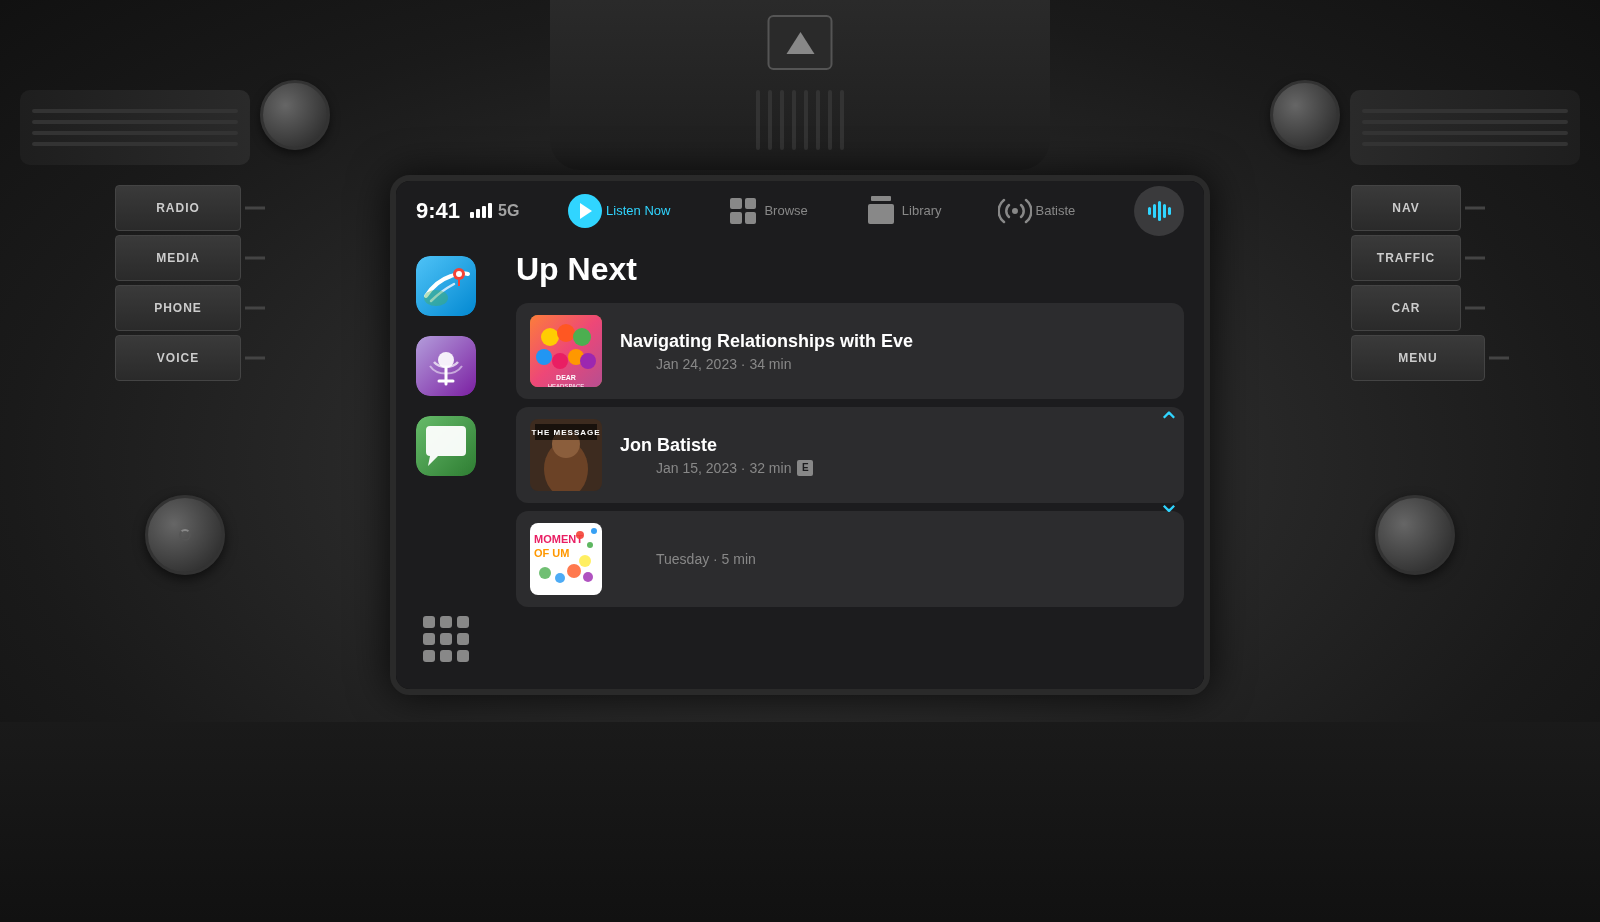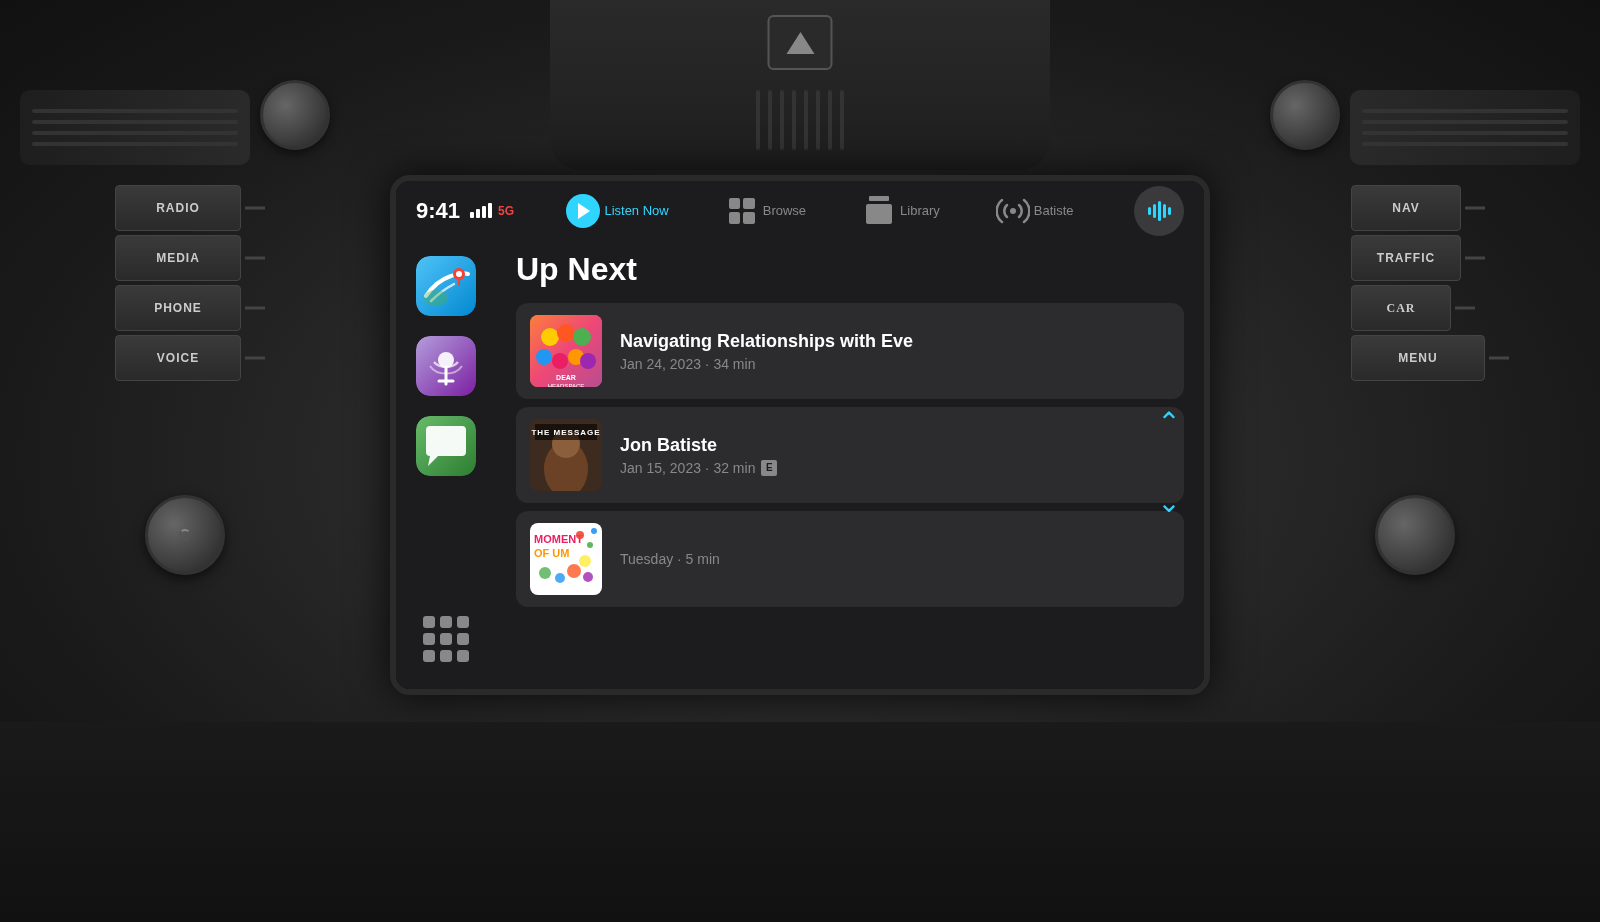--- a/index.html
+++ b/index.html
@@ -146,22 +146,22 @@
       margin-left: 4px;
     }
 
     .signal-bar {
       background: #fff;
       border-radius: 1px;
       width: 4px;
     }
 
     .five-g {
-      color: #ef4444;
-      font-size: 12px;
+      color: #a3a3a3;
+      font-size: 16px;
       font-weight: 700;
     }
 
     
     .nav-tabs {
       display: flex;
       align-items: center;
       justify-content: center;
       flex: 1;
       gap: 0;
@@ -353,20 +353,21 @@
       color: #fff;
       margin-bottom: 4px;
     }
 
     .episode-meta {
       font-size: 14px;
       color: #888;
       display: flex;
       align-items: center;
       gap: 6px;
+      margin-left: 36px;
     }
 
     .explicit-badge {
       display: inline-flex;
       align-items: center;
       justify-content: center;
       width: 16px;
       height: 16px;
       background: #888;
       border-radius: 2px;
@@ -453,21 +454,21 @@
     <div class="left-panel">
       <div class="car-button">RADIO</div>
       <div class="car-button">MEDIA</div>
       <div class="car-button">PHONE</div>
       <div class="car-button">VOICE</div>
     </div>
 
     <div class="right-panel">
       <div class="car-button" style="width:110px;">NAV</div>
       <div class="car-button" style="width:110px;">TRAFFIC</div>
-      <div class="car-button" style="width:100px;font-family:Liberation Serif, serif;">CAR</div>
+      <div class="car-button" style="width:110px;">CAR</div>
       <div class="car-button" style="width:134px;">MENU</div>
     </div>
 
     <div style="position:absolute;left:145px;top:495px;width:80px;height:80px;background:radial-gradient(circle at 35% 35%,#666,#222);border-radius:50%;border:3px solid #333;box-shadow:0 4px 12px rgba(0,0,0,0.6);">
       <div style="position:absolute;top:50%;left:50%;transform:translate(-50%,-50%);width:12px;height:12px;border:2px solid #555;border-top-color:#888;border-radius:50%;"></div>
     </div>
 
     <div style="position:absolute;right:145px;top:495px;width:80px;height:80px;background:radial-gradient(circle at 35% 35%,#666,#222);border-radius:50%;border:3px solid #333;box-shadow:0 4px 12px rgba(0,0,0,0.6);"></div>
 
   </div>

